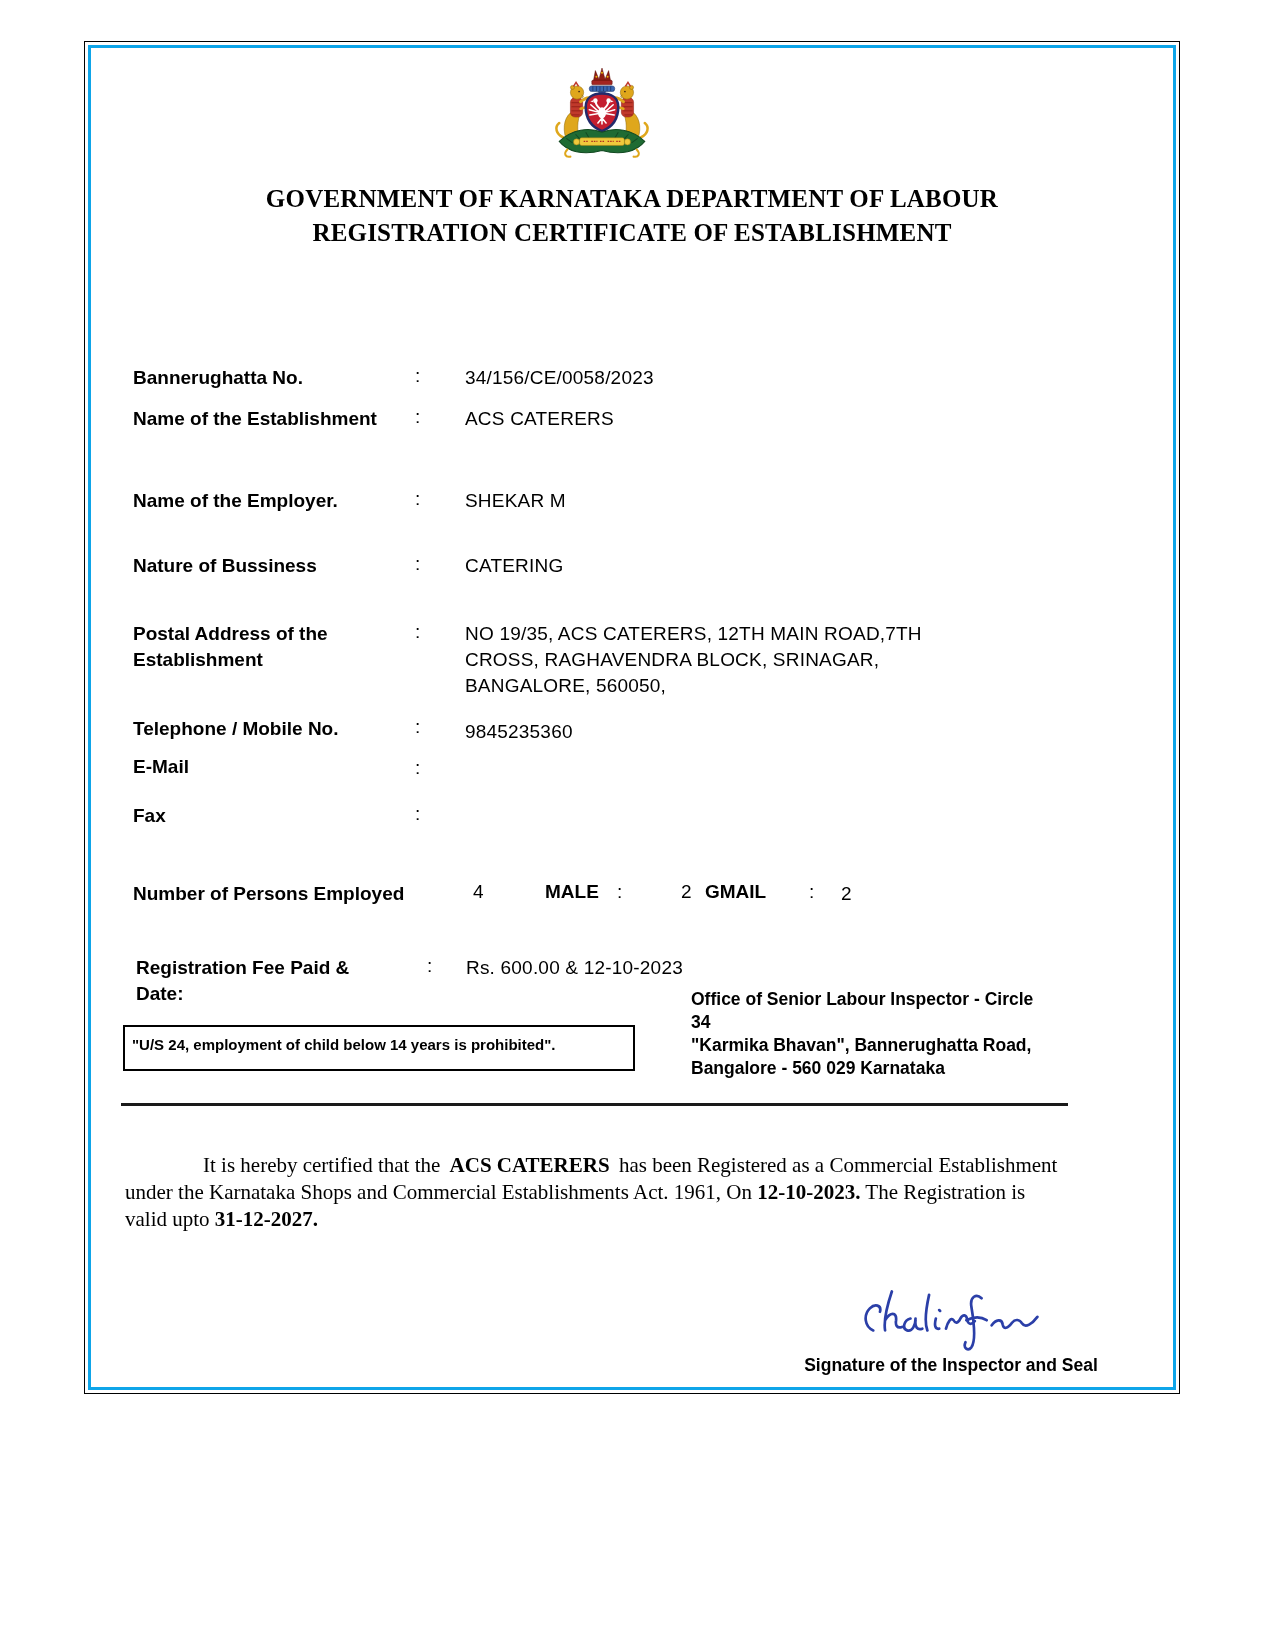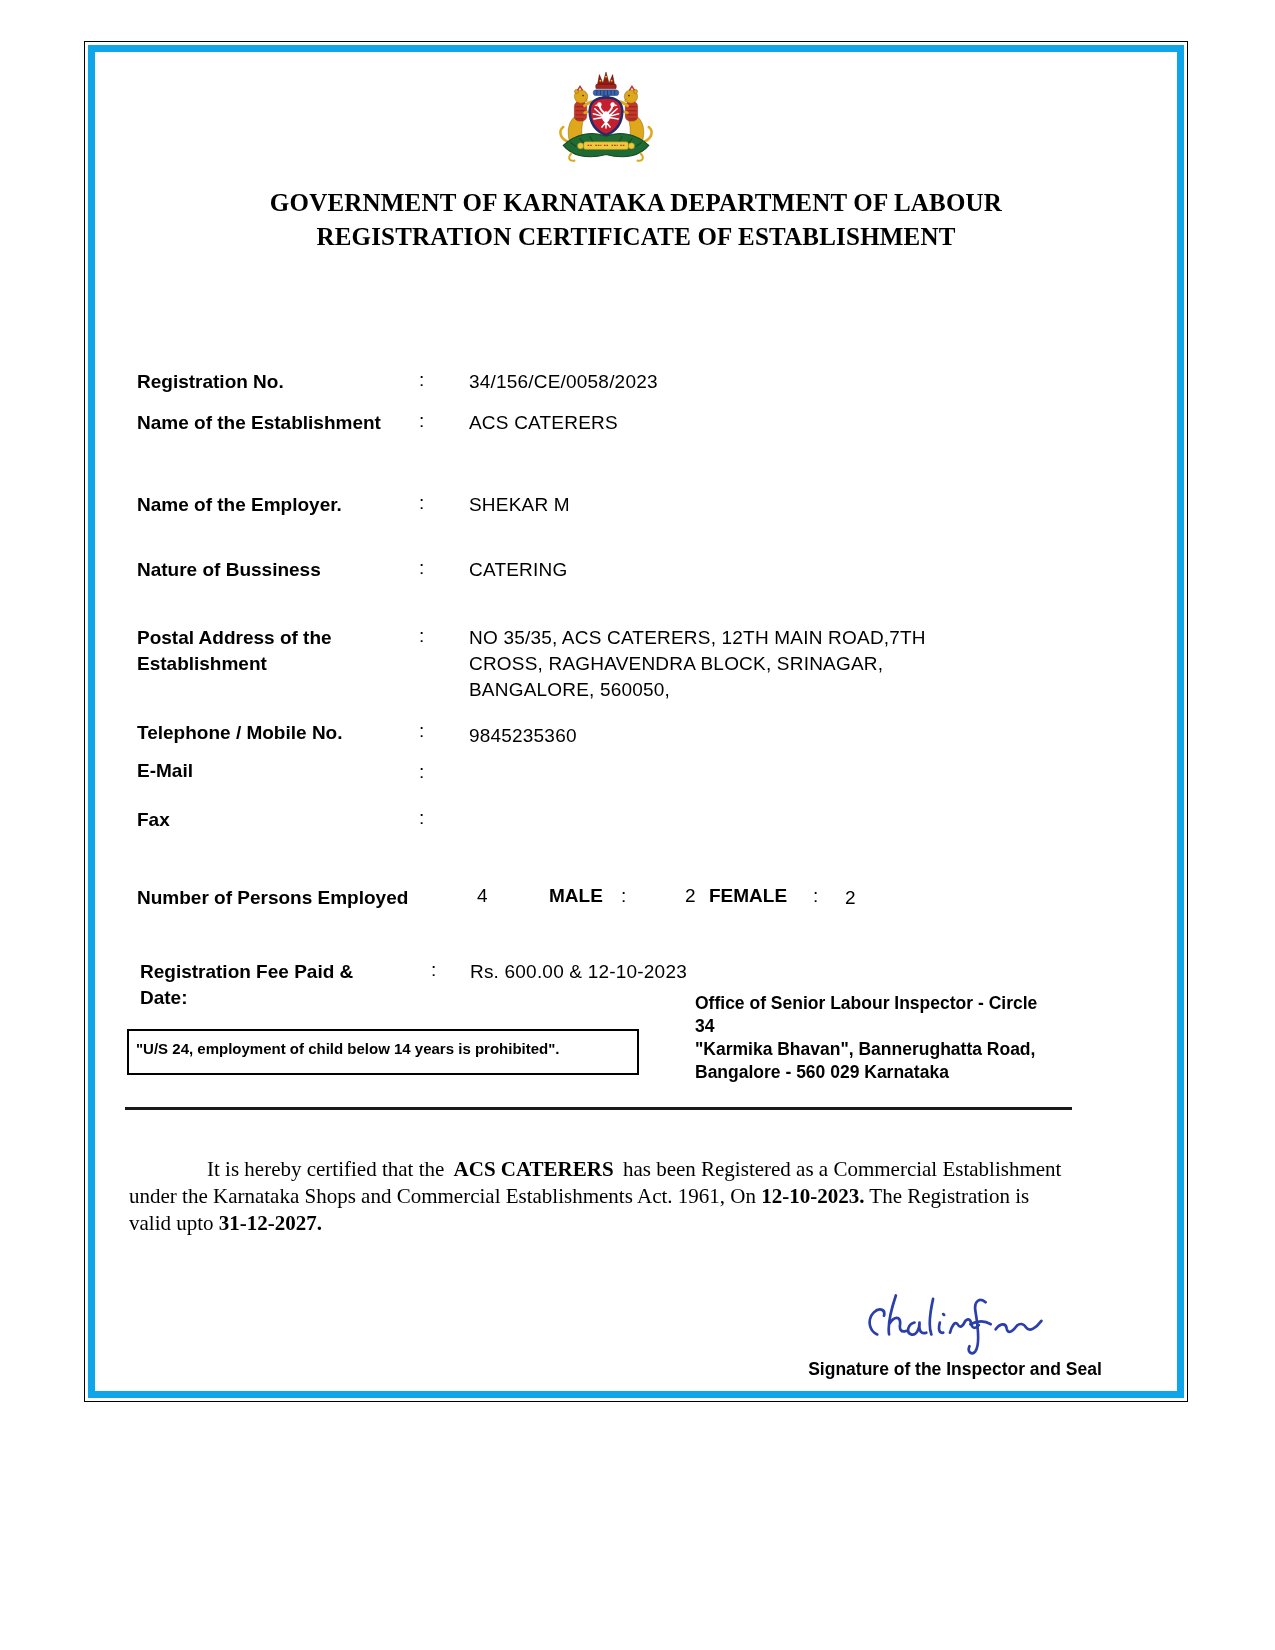--- a/index.html
+++ b/index.html
@@ -3,21 +3,21 @@
 <meta charset="utf-8">
 <style>
   html,body{margin:0;padding:0;}
   body{
     width:1275px;height:1650px;background:#ffffff;position:relative;
     font-family:"Liberation Sans", sans-serif;color:#000;
     -webkit-font-smoothing:antialiased;
   }
   .frame{
     position:absolute;left:88px;top:45px;width:1082px;height:1339px;
-    border:7px solid #0ea5e9;outline:1px solid #000;outline-offset:3px;
+    border:3px solid #0ea5e9;outline:1px solid #000;outline-offset:3px;
     background:#fff;
   }
   .abs{position:absolute;}
   .title-line{position:absolute;width:100%;text-align:center;
     font-family:"Liberation Serif", serif;font-weight:bold;font-size:25px;
     letter-spacing:.2px;white-space:nowrap;}
   .form-note{font-size:16px;margin-left:10px;}
   .row{position:absolute;left:0;width:100%;height:30px;}
   .lbl{position:absolute;left:42px;top:0;font-weight:bold;font-size:19px;width:300px;line-height:26px;}
   .lbl.narrow{width:235px;}
@@ -102,21 +102,21 @@
     <circle cx="60" cy="149" r="6" fill="#efc93c" stroke="#a07d10"></circle>
     <circle cx="160" cy="149" r="6" fill="#efc93c" stroke="#a07d10"></circle>
     <rect x="66" y="141" width="88" height="15" rx="4" fill="#efc93c" stroke="#a07d10"></rect>
     <path d="M74,148 h10 M89,148 h12 M106,148 h10 M121,148 h12 M138,148 h9" stroke="#b03020" stroke-width="2.5" stroke-dasharray="3 2" fill="none"></path>
   </svg>
 
   <div class="title-line" style="top:137px">GOVERNMENT OF KARNATAKA DEPARTMENT OF LABOUR</div>
   <div class="title-line" style="top:171px">REGISTRATION CERTIFICATE OF ESTABLISHMENT</div>
 
   <div class="row" style="top:317px">
-    <span class="lbl">Registration No.</span>
+    <span class="lbl">Bannerughatta No.</span>
     <span class="colon">:</span>
     <span class="val">34/156/CE/0058/2023</span>
   </div>
 
   <div class="row" style="top:358px">
     <span class="lbl">Name of the Establishment</span>
     <span class="colon">:</span>
     <span class="val">ACS CATERERS</span>
   </div>
 
@@ -128,21 +128,21 @@
 
   <div class="row" style="top:505px">
     <span class="lbl">Nature of Bussiness</span>
     <span class="colon">:</span>
     <span class="val">CATERING</span>
   </div>
 
   <div class="row" style="top:573px">
     <span class="lbl narrow">Postal Address of the Establishment</span>
     <span class="colon">:</span>
-    <span class="val">NO 35/35, ACS CATERERS, 12TH MAIN ROAD,7TH
+    <span class="val">NO 19/35, ACS CATERERS, 12TH MAIN ROAD,7TH
 CROSS, RAGHAVENDRA BLOCK, SRINAGAR,
 BANGALORE, 560050,</span>
   </div>
 
   <div class="row" style="top:668px">
     <span class="lbl">Telephone / Mobile No.</span>
     <span class="colon">:</span>
     <span class="val" style="top:3px">9845235360</span>
   </div>
 
@@ -156,21 +156,21 @@
     <span class="colon">:</span>
     <span class="val"></span>
   </div>
 
   <div class="row" style="top:833px">
     <span class="lbl" style="width:320px">Number of Persons Employed</span>
     <span class="abs" style="left:382px;font-size:19px">4</span>
     <span class="abs bold" style="left:454px;font-size:19px">MALE</span>
     <span class="abs" style="left:526px;font-size:19px">:</span>
     <span class="abs" style="left:590px;font-size:19px">2</span>
-    <span class="abs bold" style="left:614px;font-size:19px">FEMALE</span>
+    <span class="abs bold" style="left:614px;font-size:19px">GMAIL</span>
     <span class="abs" style="left:718px;font-size:19px">:</span>
     <span class="abs" style="left:750px;top:2px;font-size:19px">2</span>
   </div>
 
   <div class="row" style="top:907px">
     <span class="lbl narrow" style="left:45px;width:250px">Registration Fee Paid &amp; Date:</span>
     <span class="colon" style="left:336px">:</span>
     <span class="val" style="left:375px">Rs. 600.00 &amp; 12-10-2023</span>
   </div>
 

